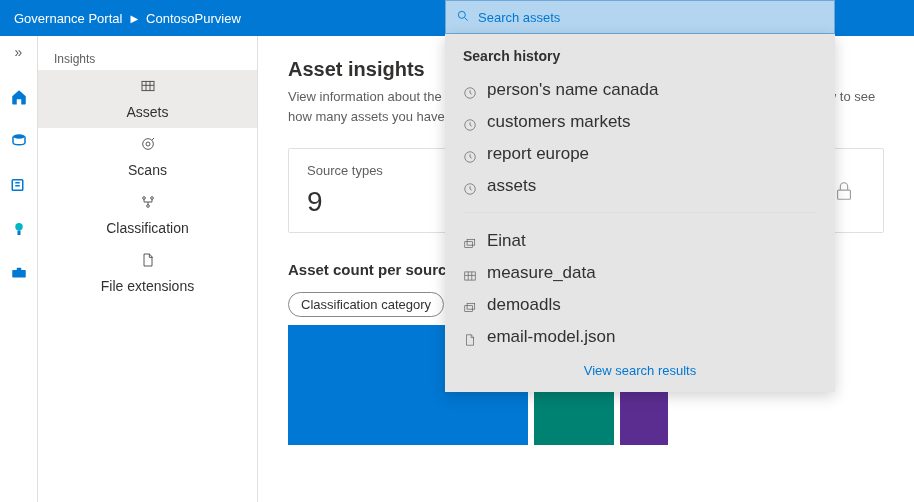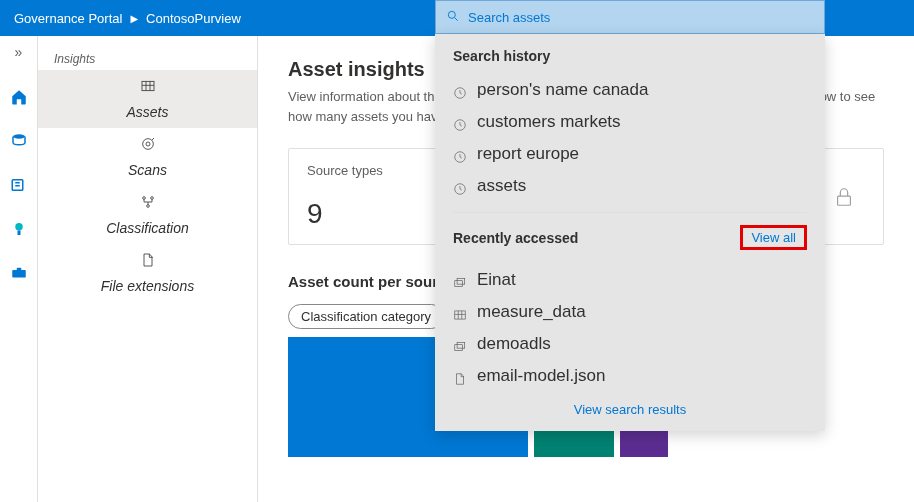--- a/index.html
+++ b/index.html
@@ -9,48 +9,48 @@
 .breadcrumb-item { cursor:pointer; }
 .breadcrumb-sep { margin:0 8px; font-size:10px; }
 
 .layout { display:flex; height:calc(100% - 36px); }
 
 .iconrail { width:38px; border-right:1px solid #e1dfdd; display:flex; flex-direction:column; align-items:center; padding-top:8px; gap:18px; }
 .iconrail .collapse { font-size:14px; color:#605e5c; margin-bottom:6px; cursor:pointer; }
 .iconrail .ri { width:38px; height:26px; display:flex; align-items:center; justify-content:center; cursor:pointer; }
 .iconrail .ri svg { width:18px; height:18px; }
 
-.sidebar { width:220px; border-right:1px solid #e1dfdd; padding-top:10px; background:#fff;font-style:italic; }
+.sidebar { width:220px; border-right:1px solid #e1dfdd; padding-top:10px; background:#fff; }
 .sidebar .heading { font-size:12px; color:#605e5c; padding:6px 16px 4px; }
 .sidebar .navitem { display:flex; align-items:center; gap:10px; padding:8px 16px; cursor:pointer; font-size:14px; color:#323130;flex-direction:column; }
 .sidebar .navitem.active { background:#edebe9; font-weight:400; }
 .nav-icon { width:16px; height:16px; flex:0 0 16px; display:flex; align-items:center; justify-content:center; }
 .nav-icon svg { width:16px; height:16px; stroke:#323130; fill:none; stroke-width:1.2; }
 
 .main { flex:1; padding:22px 30px; overflow:hidden; position:relative; }
 .main h1 { font-size:20px; font-weight:600; margin-bottom:6px; }
 .main .sub { font-size:13px; color:#605e5c; margin-bottom:22px; line-height:1.5; }
 
 .cards { display:flex; gap:16px; margin-bottom:28px; }
 .card { border:1px solid #e1dfdd; border-radius:2px; padding:14px 18px; min-width:160px; background:#fff; position:relative; }
-.card .label { font-size:13px; color:#605e5c; margin-bottom:20px; }
+.card .label { font-size:13px; color:#605e5c; margin-bottom:8px; }
 .card .val { font-size:28px; font-weight:300; }
 .card.locked { min-width:80px; display:flex; align-items:center; justify-content:center; }
 .card.locked svg { width:22px; height:22px; stroke:#a19f9d; fill:none; stroke-width:1.3; }
 
 .panel-title { font-size:15px; font-weight:600; margin-bottom:14px; }
 .pill { display:inline-flex; align-items:center; border:1px solid #8a8886; border-radius:16px; padding:4px 12px; font-size:13px; color:#323130; cursor:pointer; margin-bottom:8px; }
 .tiles { display:flex; gap:6px; }
 .tile { height:120px; }
 .tile.blue { background:#0078d4; flex:0 0 240px; }
 .tile.teal { background:#008272; flex:0 0 80px; }
 .tile.purple { background:#5c2d91; flex:0 0 48px; }
 
 
-.search-wrap { position:absolute; left:435px; top:0; width:390px; z-index:50; }
+.search-wrap { position:absolute; left:445px; top:0; width:390px; z-index:50; }
 .searchbox { height:34px; background:#b3d5ef; display:flex; align-items:center; padding:0 10px; gap:8px; border:1px solid #6fa8d8; }
 .searchbox input { flex:1; background:transparent; border:none; outline:none; font-size:13px; color:#0078d4; }
 .searchbox input::placeholder { color:#0078d4; }
 .search-icon svg { width:14px; height:14px; stroke:#0078d4; fill:none; stroke-width:1.6; }
 
 .dropdown { background:#e5e5e5; box-shadow:0 4px 14px rgba(0,0,0,.18); padding:14px 18px 10px; }
 .dd-heading { font-size:14px; font-weight:600; margin-bottom:10px; }
 .dd-row { display:flex; align-items:center; justify-content:space-between; margin:6px 0 14px; }
 .dd-item { display:flex; align-items:flex-end; gap:10px; font-size:17px; color:#323130; padding:6px 0; cursor:pointer; }
 .dd-item .ico { width:14px; height:14px; display:flex; align-items:center; justify-content:center; }
@@ -223,24 +223,20 @@
           <span class="ico">
             <svg viewBox="0 0 24 24">
               <circle cx="12" cy="12" r="9"></circle>
               <path d="M12 7v5l3 2"></path>
             </svg>
           </span>
           <span>assets</span>
         </div>
       </div>
     <hr class="dd-divider">
-    <div class="dd-row">
-      <div class="dd-heading" style="margin:0">Recently accessed</div>
-      <span class="viewall viewall-highlight">View all</span>
-    </div>
     <div id="recent-items">
         <div class="dd-item">
           <span class="ico">
             <svg viewBox="0 0 24 24">
               <rect x="3" y="8" width="13" height="10"></rect>
               <rect x="7" y="4" width="13" height="10"></rect>
             </svg>
           </span>
           <span>Einat</span>
         </div>

